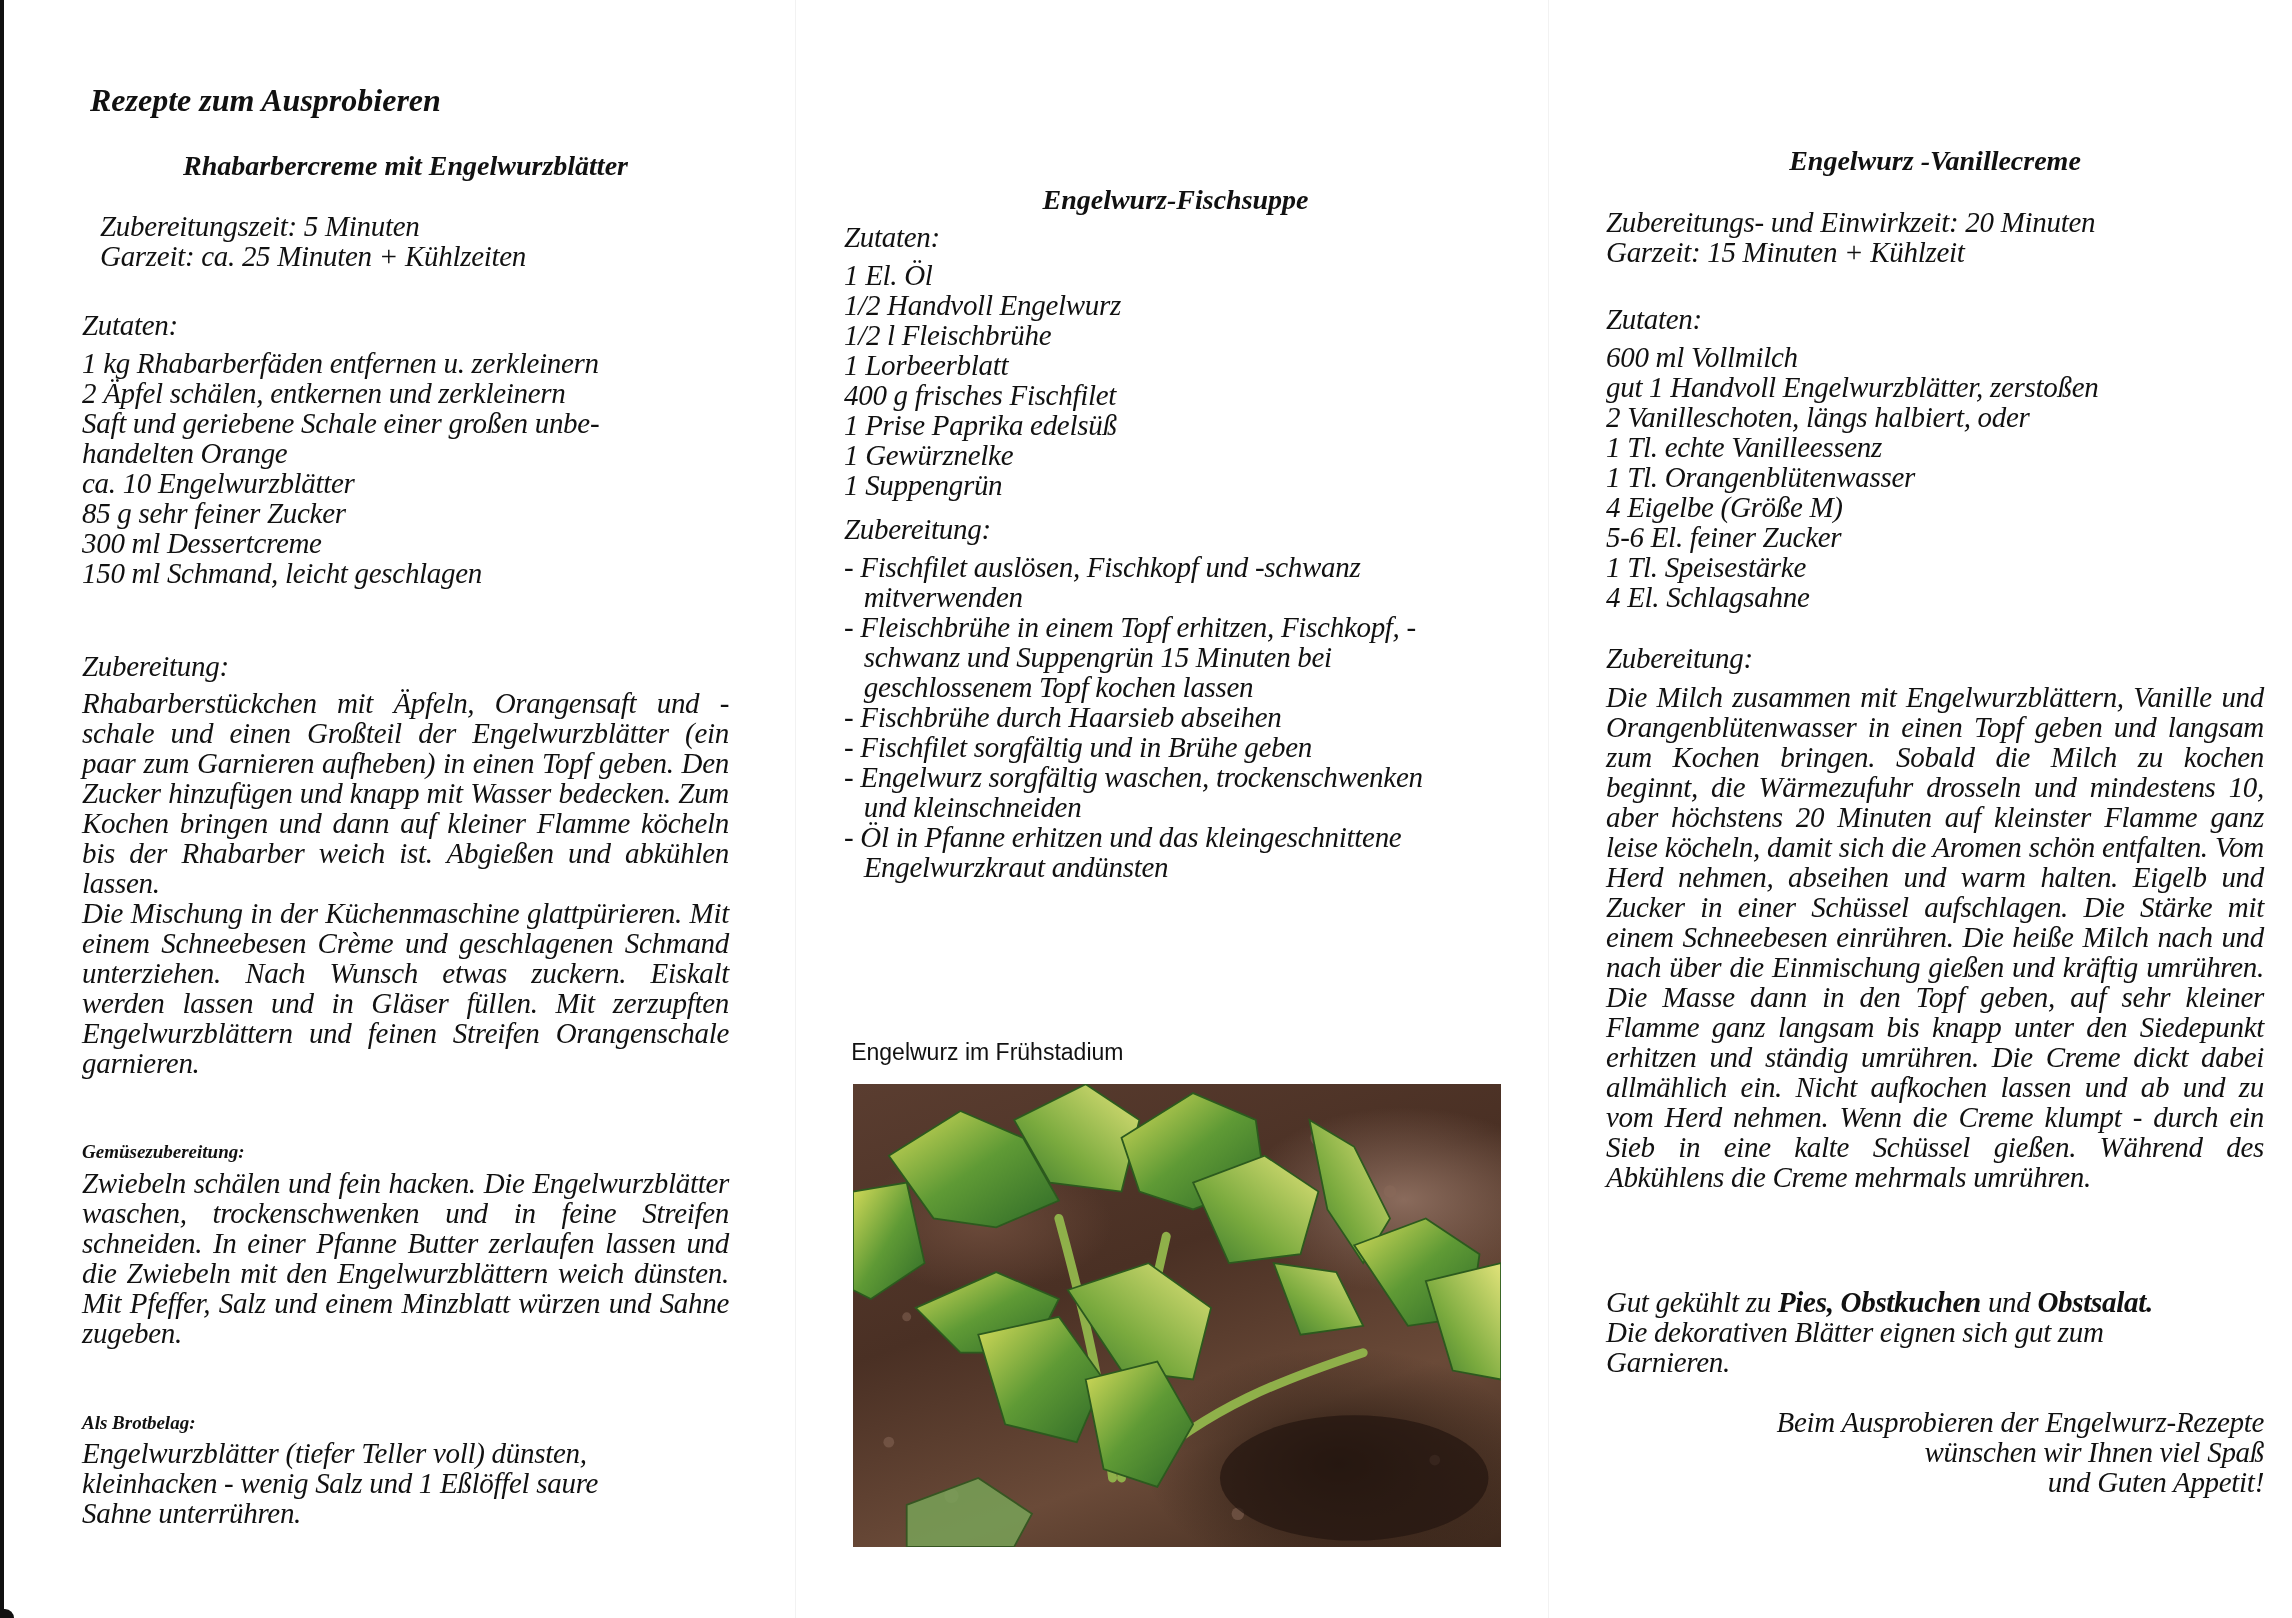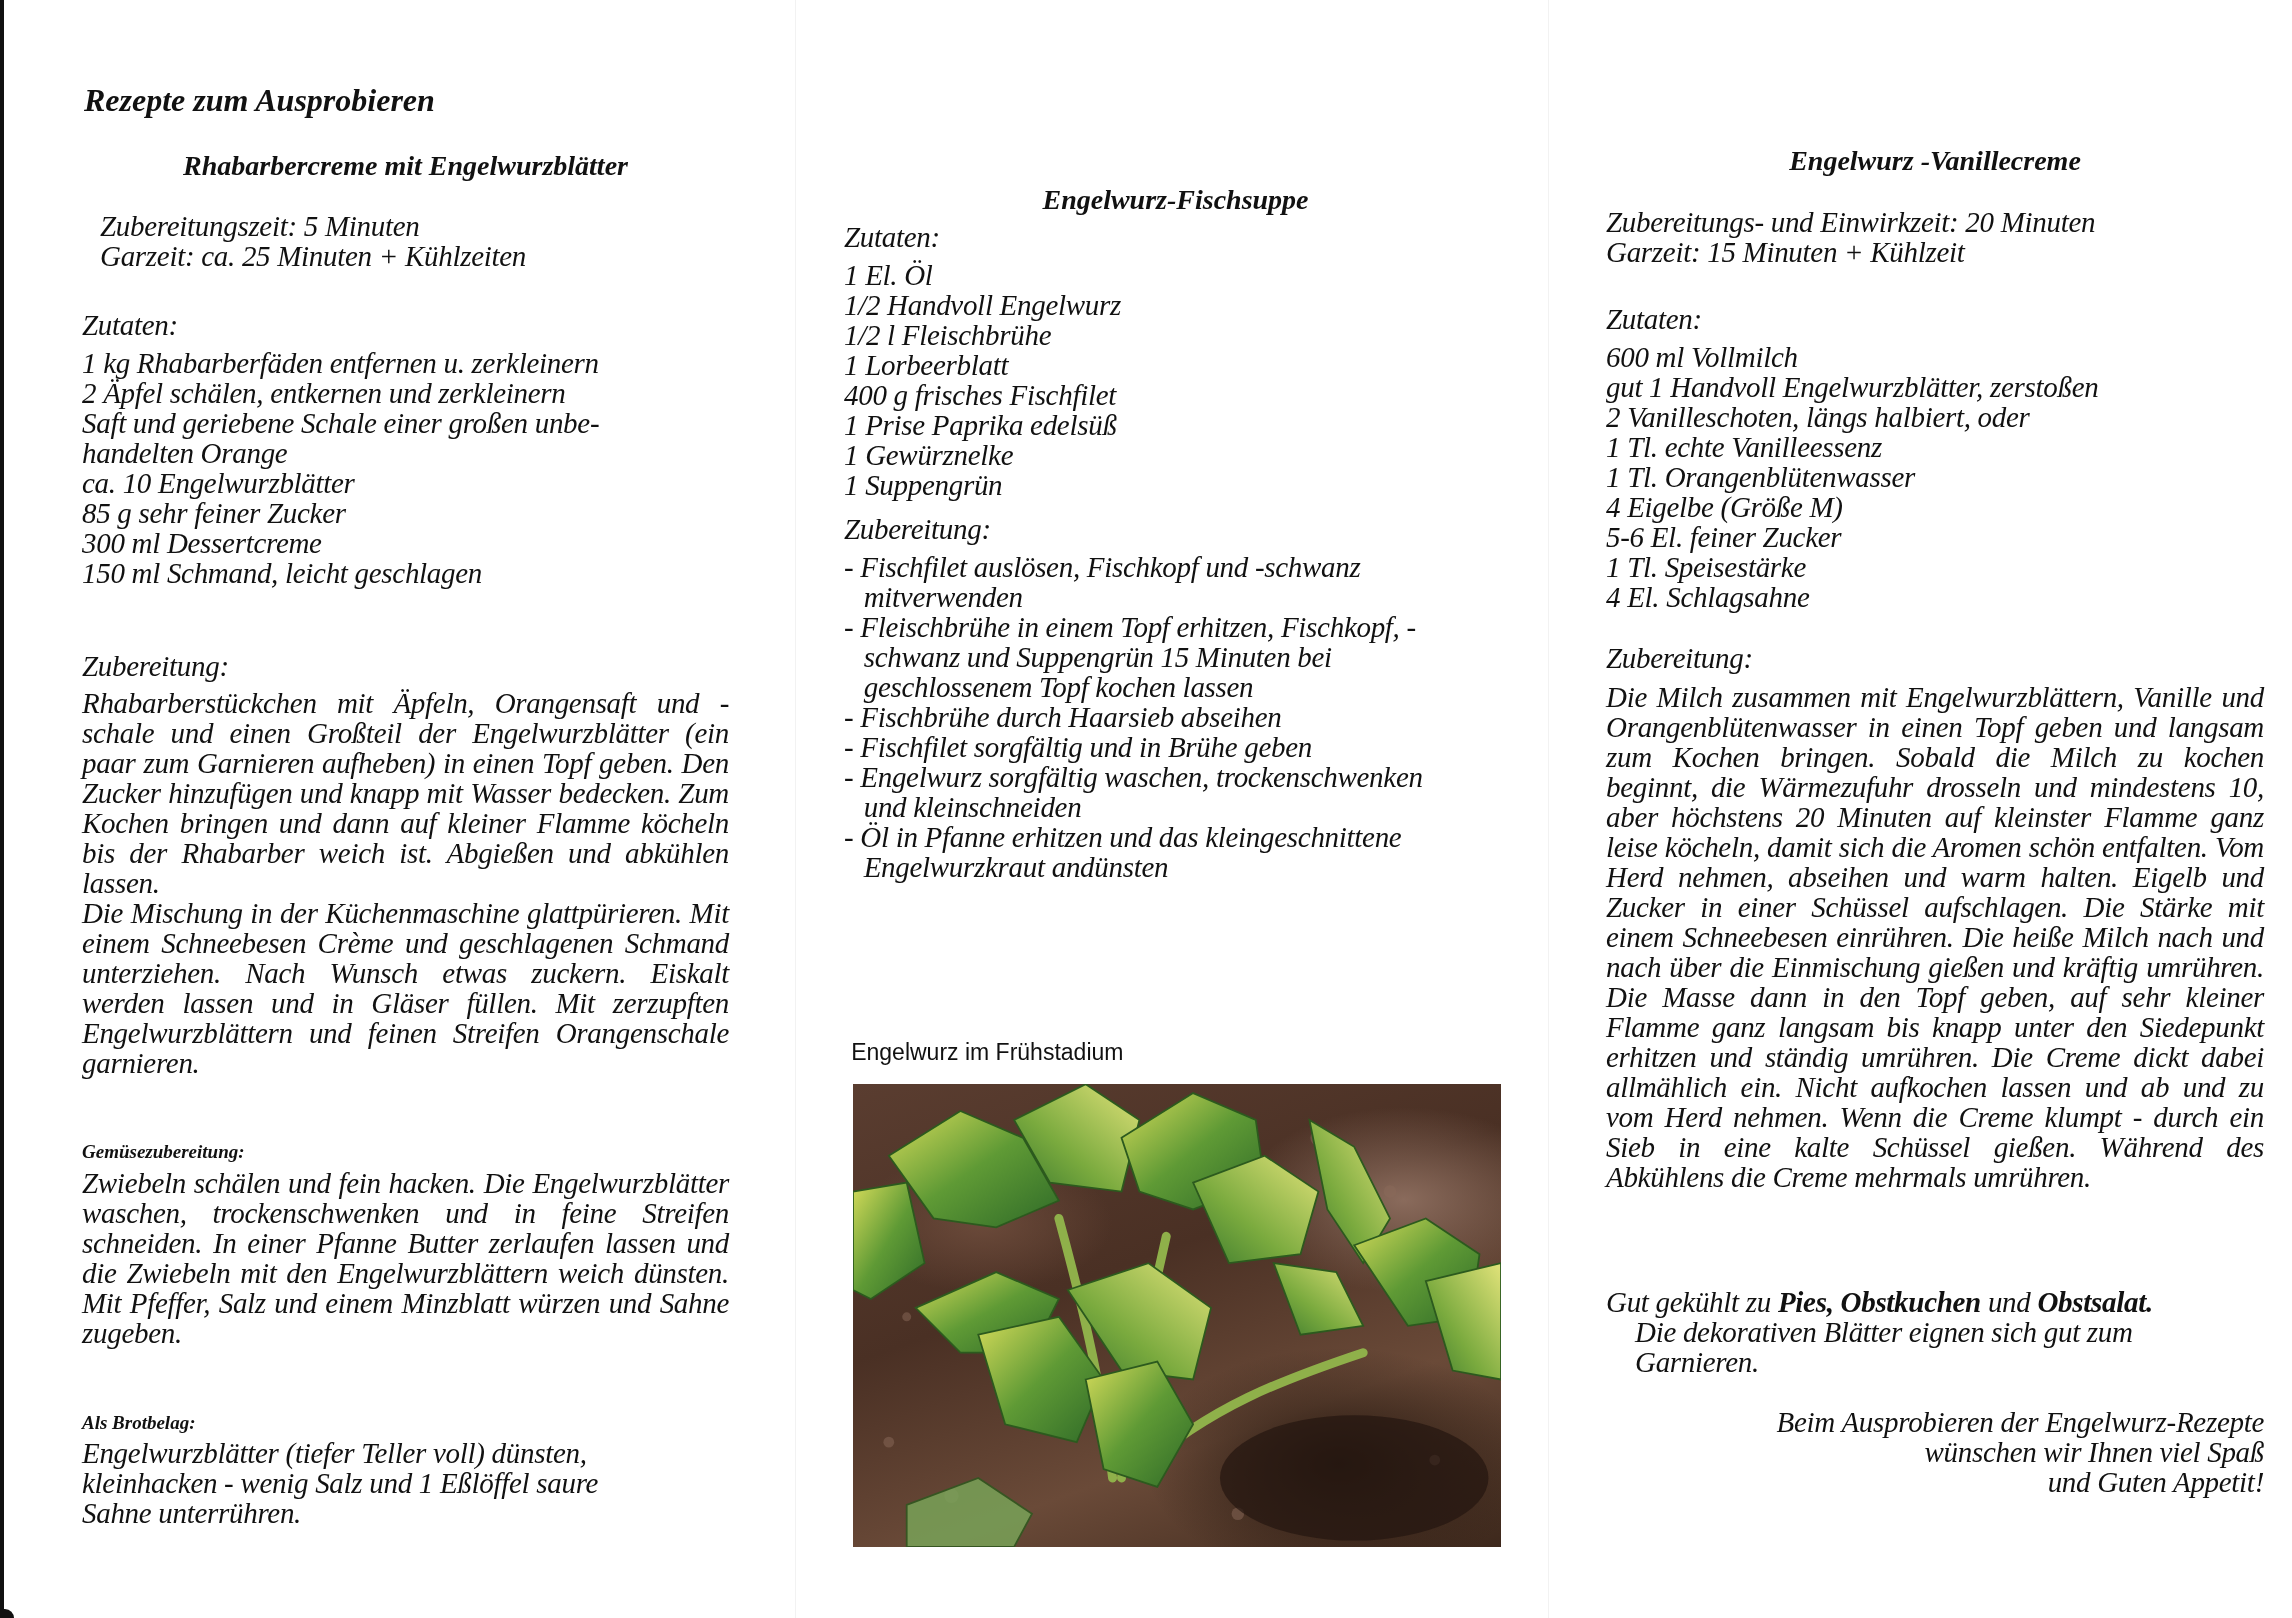--- a/index.html
+++ b/index.html
@@ -32,21 +32,21 @@
   .b { font-weight: bold; }
 </style>
 </head>
 <body>
 
 <div class="scan-edge-left"></div>
 <div class="scan-edge-bottom"></div>
 <div class="fold" style="left:795px"></div>
 <div class="fold" style="left:1548px"></div>
 
-<div class="h-main" style="left:84px; top:82px;font-family:Liberation Serif, serif;">Rezepte zum Ausprobieren</div>
+<div class="h-main" style="left:90px; top:82px;font-family:Liberation Serif, serif;">Rezepte zum Ausprobieren</div>
 
 <div class="col" style="left:82px; width:647px;">
   <div class="h-rec" style="position:absolute; top:150px; left:0; width:647px;">Rhabarbercreme mit Engelwurzblätter</div>
 
   <div class="txt" style="position:absolute; top:211px; left:0;margin-left:18px;">
     <span class="line">Zubereitungszeit: 5 Minuten</span>
     <span class="line">Garzeit: ca. 25 Minuten + Kühlzeiten</span>
   </div>
 
   <div class="txt" style="position:absolute; top:310px; left:0;">Zutaten:</div>
@@ -179,21 +179,21 @@
     <span class="line">1 Tl. Speisestärke</span>
     <span class="line">4 El. Schlagsahne</span>
   </div>
 
   <div class="txt" style="position:absolute; top:643px; left:0;">Zubereitung:</div>
   <div class="txt just" style="position:absolute; top:682px; left:0; width:658px; hyphens:auto;" lang="de">Die Milch zusammen mit Engelwurzblättern, Vanille und Orangenblütenwasser in einen Topf geben und langsam zum Kochen bringen. Sobald die Milch zu kochen beginnt, die Wärmezufuhr drosseln und mindestens 10, aber höchstens 20 Minuten auf kleinster Flamme ganz leise köcheln, damit sich die Aromen schön entfalten. Vom Herd nehmen, abseihen und warm halten. Eigelb und Zucker in einer Schüssel aufschlagen. Die Stärke mit einem Schneebesen einrühren. Die heiße Milch nach und nach über die Einmischung gießen und kräftig umrühren. Die Masse dann in den Topf geben, auf sehr kleiner Flamme ganz langsam bis knapp unter den Siedepunkt erhitzen und ständig umrühren. Die Creme dickt dabei allmählich ein. Nicht aufkochen lassen und ab und zu vom Herd nehmen. Wenn die Creme klumpt - durch ein Sieb in eine kalte Schüssel gießen. Während des Abkühlens die Creme mehrmals umrühren.</div>
 
   <div class="txt" style="position:absolute; top:1287px; left:0; white-space:nowrap;">
     <span>Gut gekühlt zu </span><span class="b">Pies, Obstkuchen</span><span> und </span><span class="b">Obstsalat.</span>
   </div>
-  <div class="txt" style="position:absolute; top:1317px; left:0;margin-left:29px;">
+  <div class="txt" style="position:absolute; top:1317px; left:0;">
     <span class="line">Die dekorativen Blätter eignen sich gut zum</span>
     <span class="line">Garnieren.</span>
   </div>
 
   <div class="txt" style="position:absolute; top:1407px; left:0; width:658px; text-align:right;">
     <span class="line">Beim Ausprobieren der Engelwurz-Rezepte</span>
     <span class="line">wünschen wir Ihnen viel Spaß</span>
     <span class="line">und Guten Appetit!</span>
   </div>
 </div>

